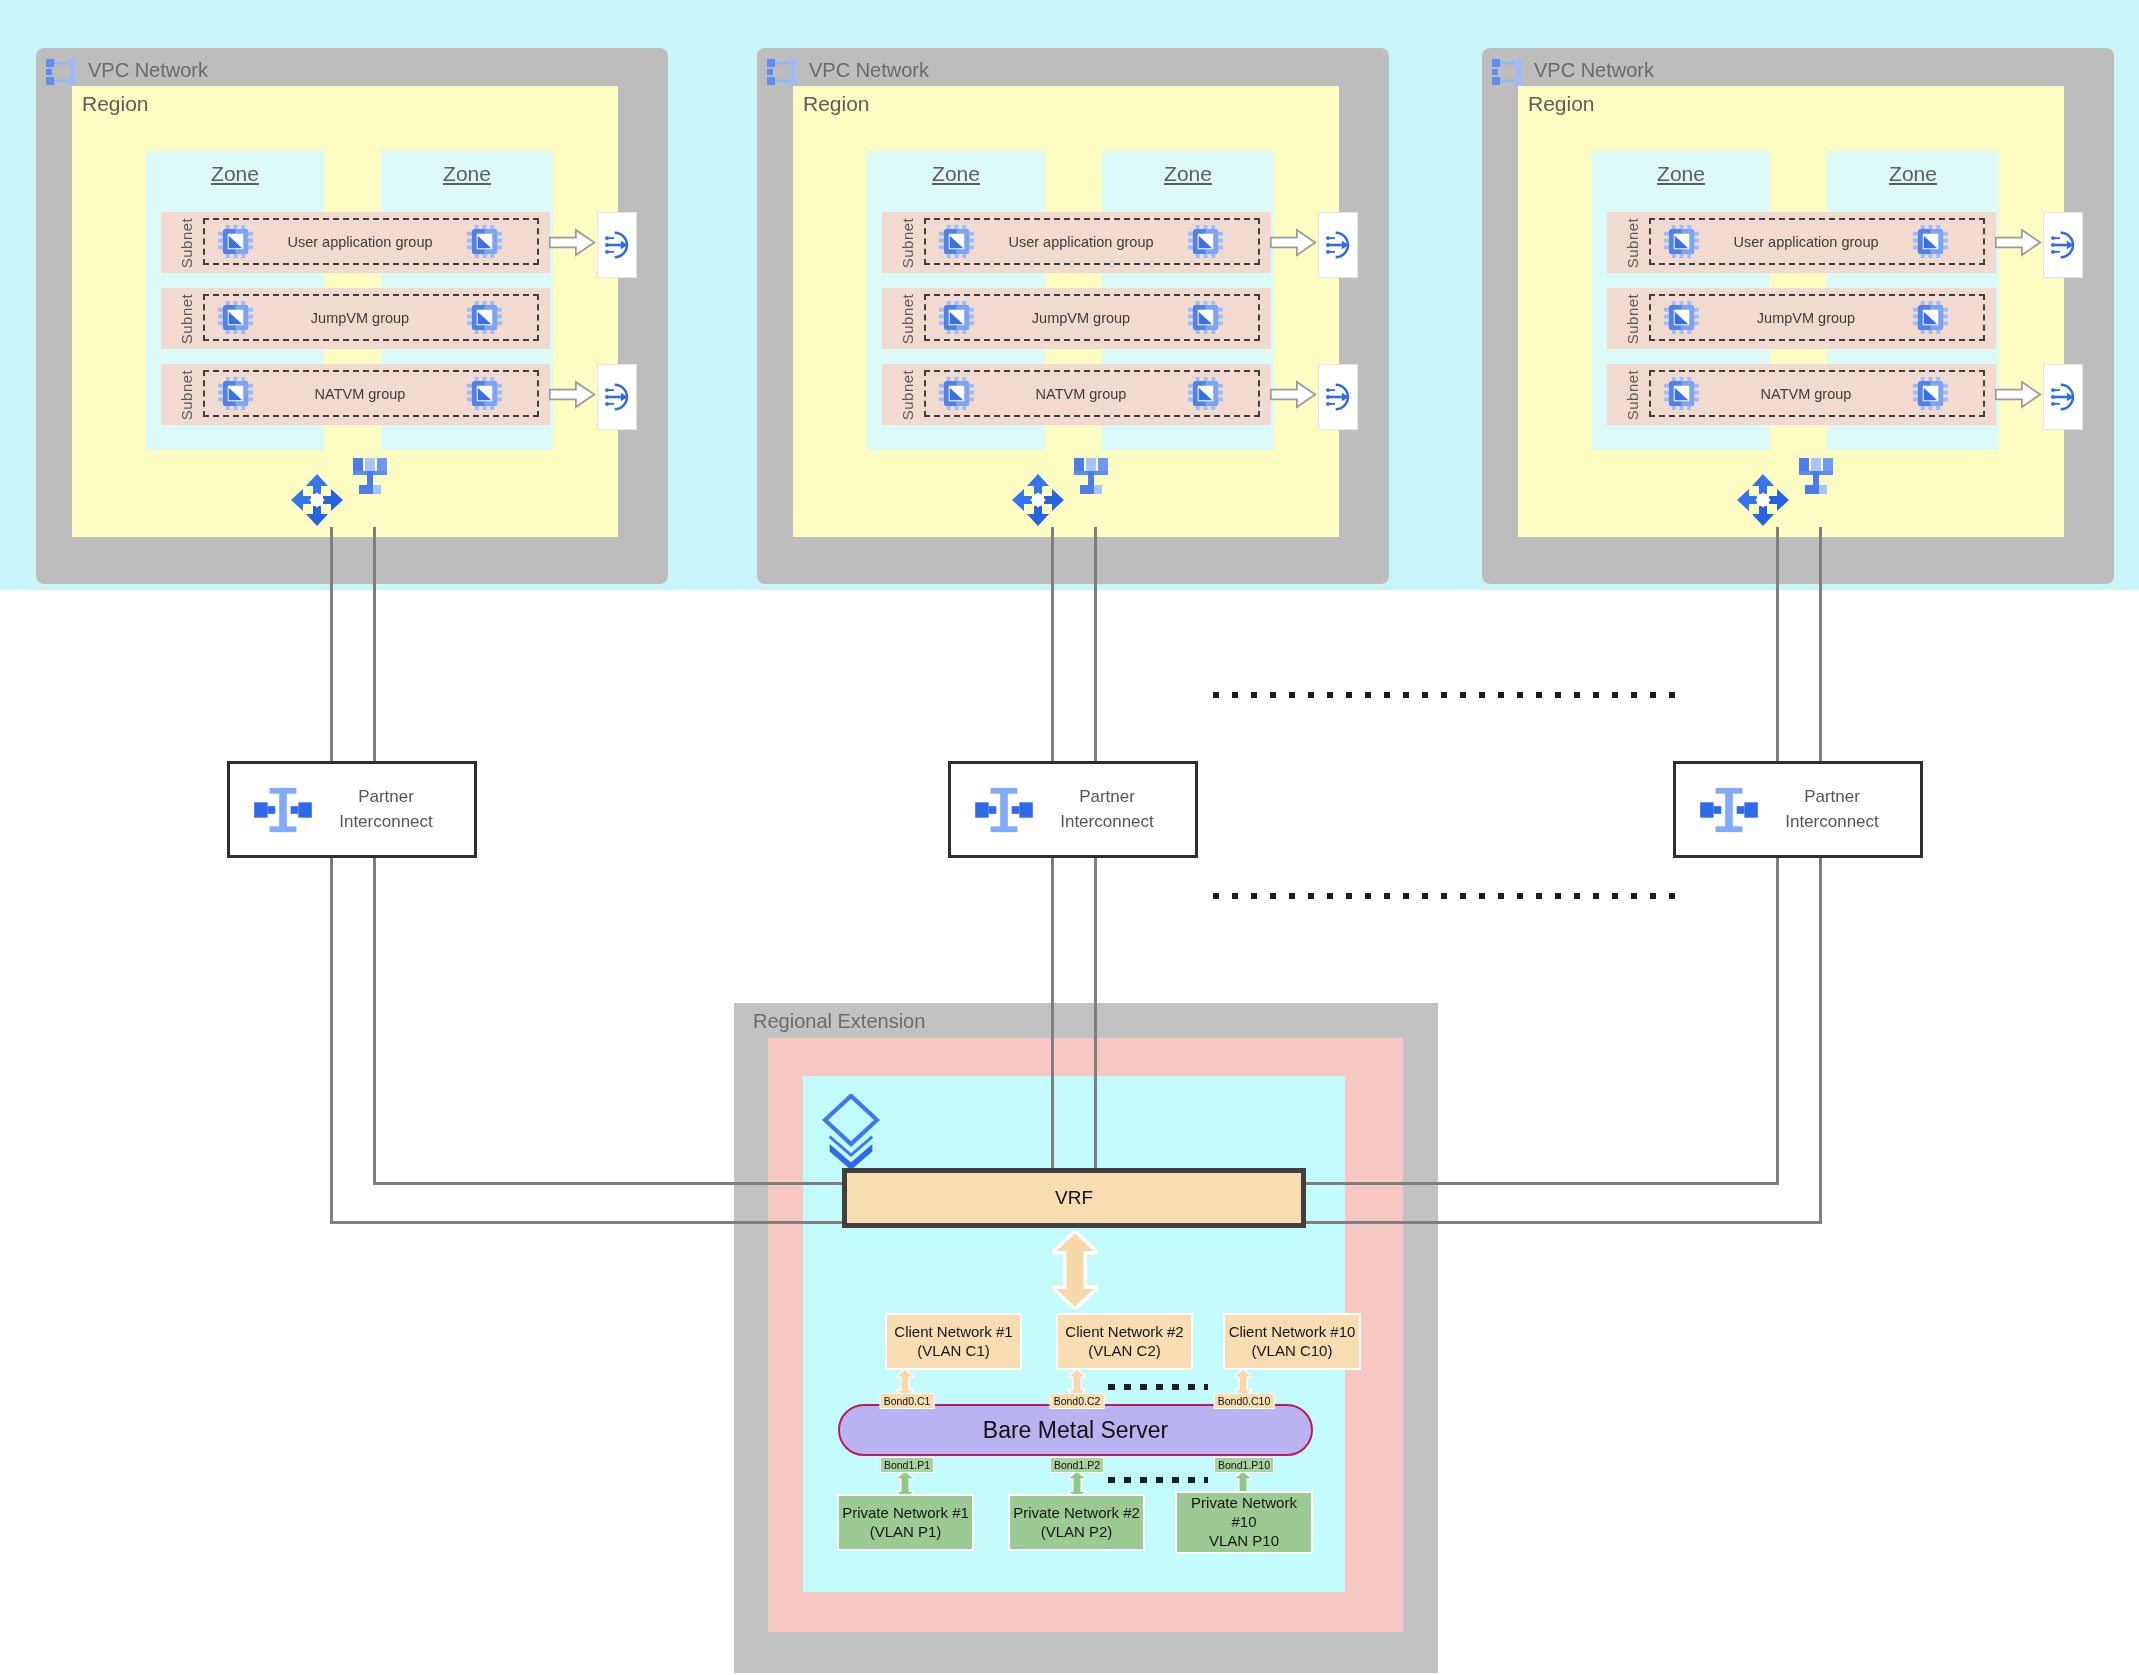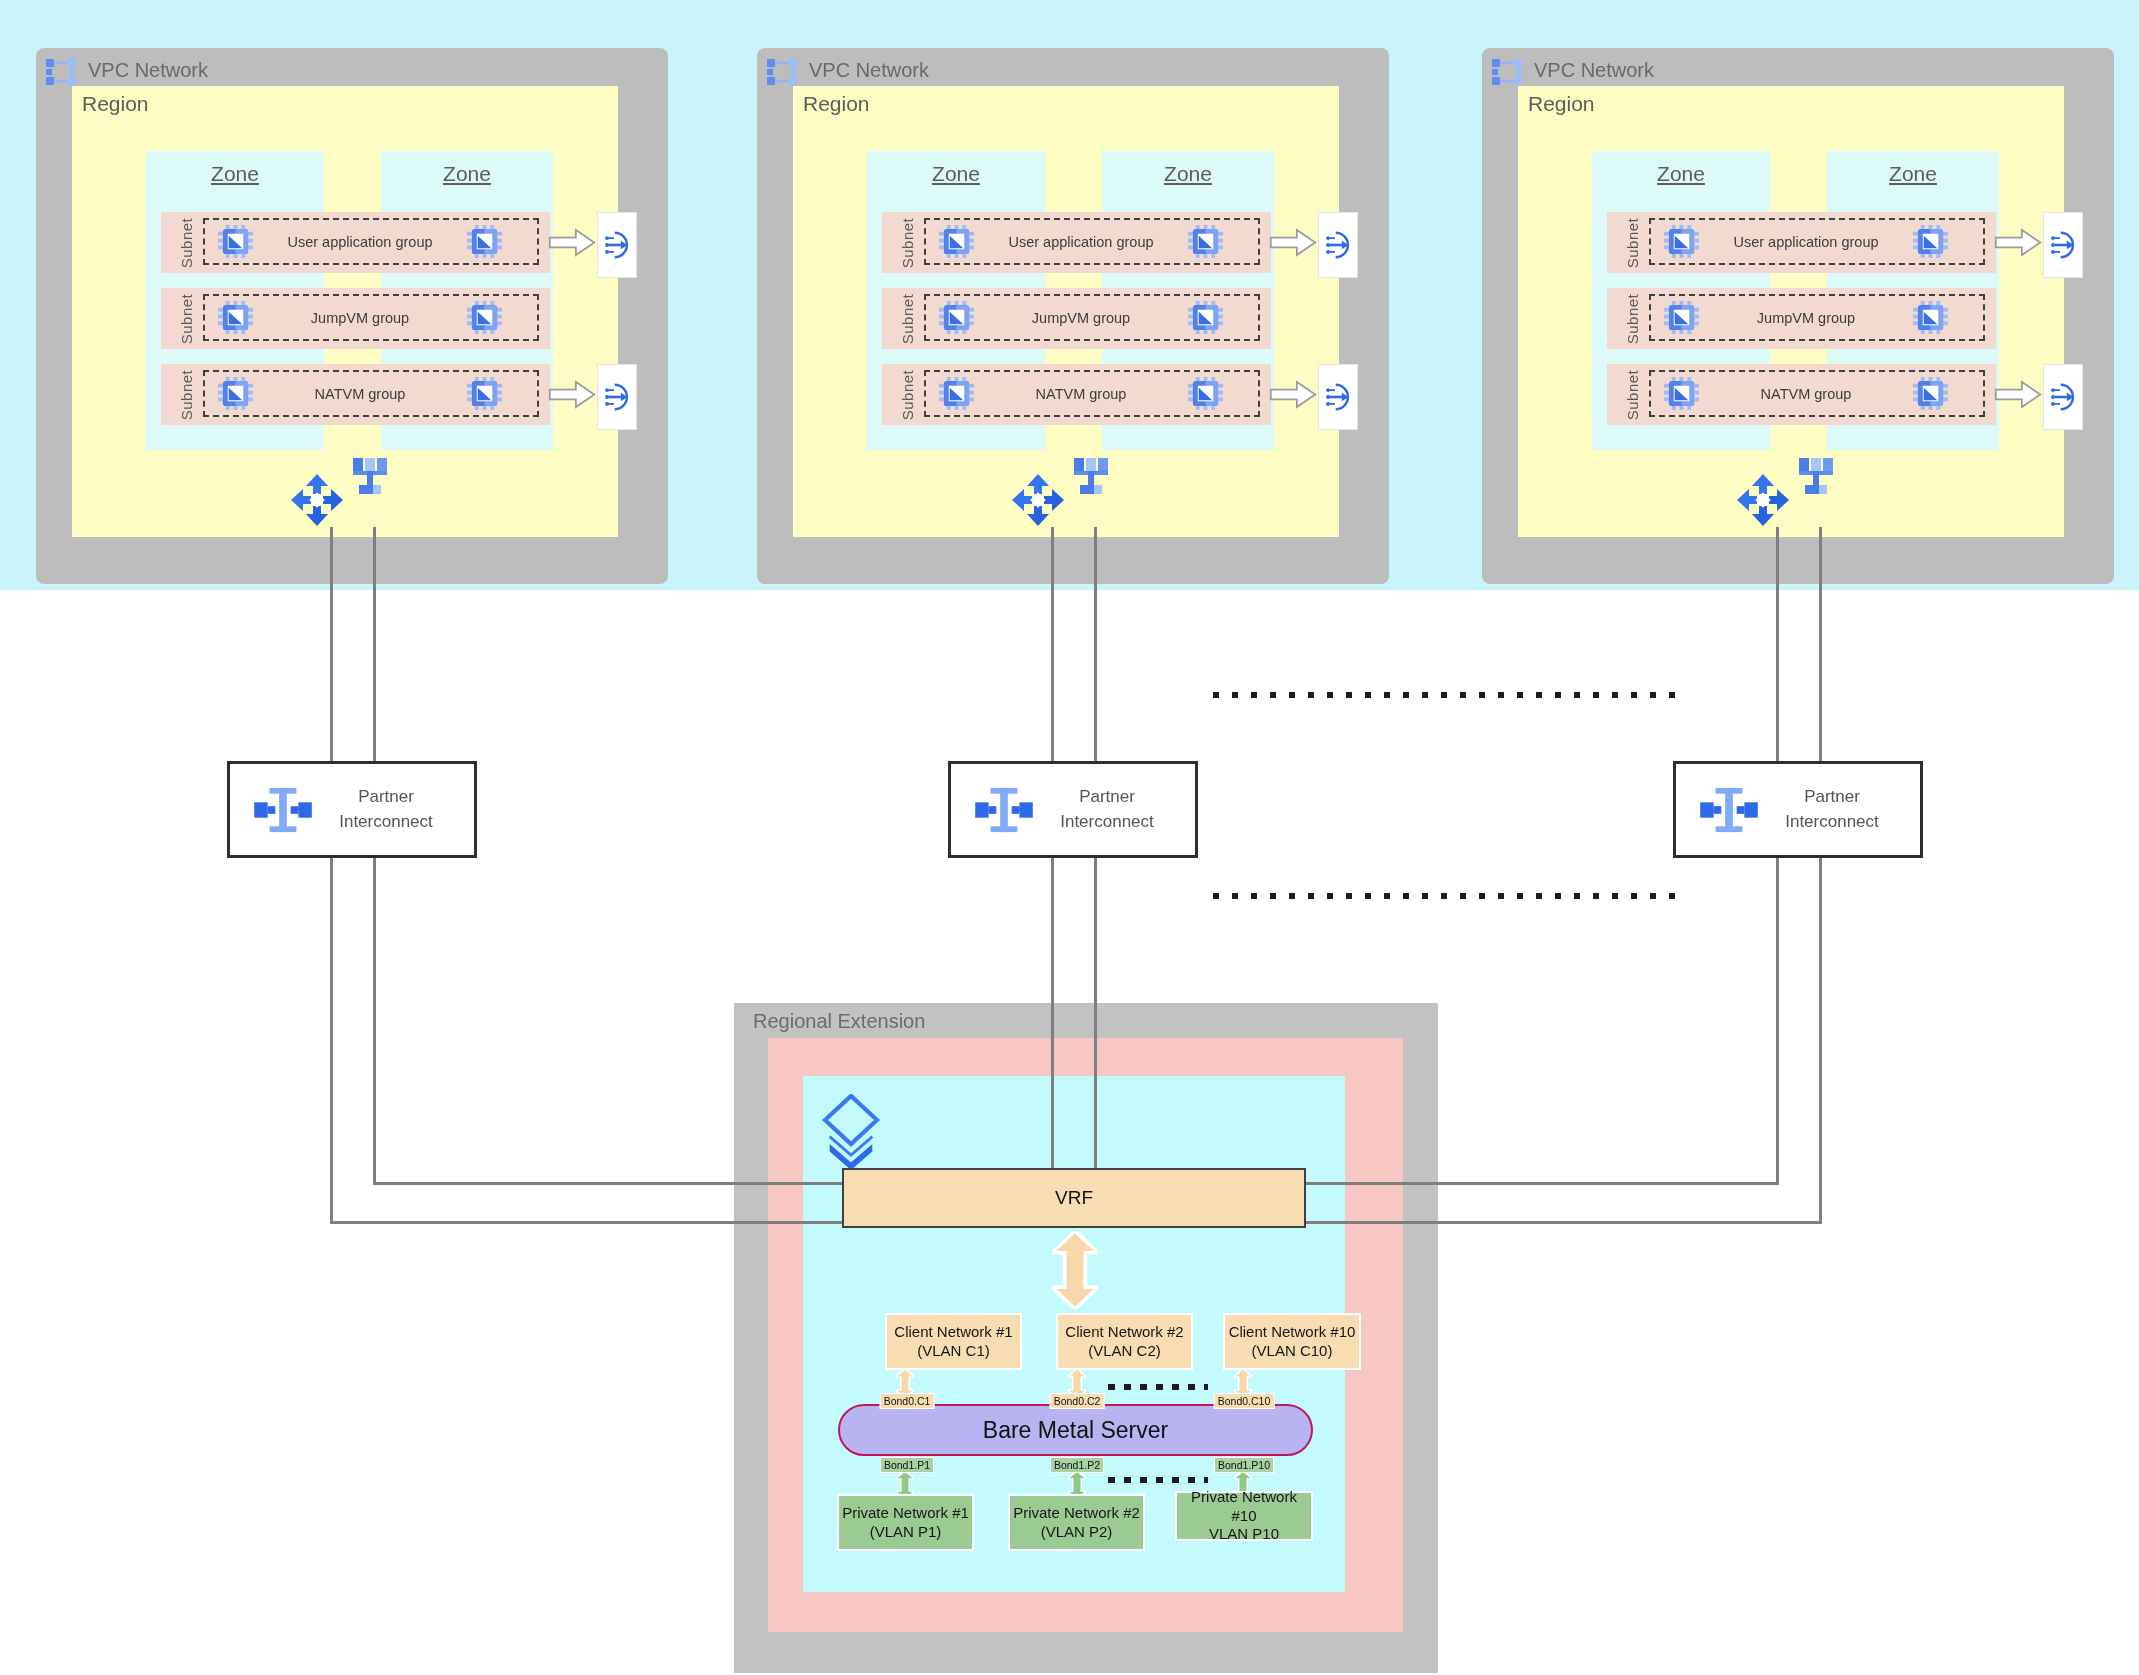--- a/index.html
+++ b/index.html
@@ -47,21 +47,21 @@
           box-sizing:border-box;z-index:5;display:flex;align-items:center;}
   .pi-box svg{width:58px;height:48px;margin-left:24px;flex:0 0 auto;}
   .pi-lbl{flex:1;text-align:center;font-size:17px;line-height:1.45;color:#555;padding-right:14px;width:110px;}
 
   
   .re-gray{position:absolute;left:734px;top:1003px;width:704px;height:670px;background:#c2c2c2;z-index:1;}
   .re-title{position:absolute;left:19px;top:7px;font-size:20px;color:#6c6c6c;}
   .re-pink{position:absolute;left:768px;top:1038px;width:635px;height:594px;background:#f7c8c3;z-index:1;}
   .re-cyan{position:absolute;left:803px;top:1076px;width:542px;height:516px;background:#c3fbfd;z-index:1;}
   .layers-icon{position:absolute;left:818px;top:1094px;width:66px;height:76px;z-index:2;}
-  .vrf{position:absolute;left:842px;top:1168px;width:464px;height:60px;background:#f8dcb2;border:2px solid #404040;
+  .vrf{position:absolute;left:842px;top:1168px;width:464px;height:60px;background:#f8dcb2;border:5px solid #404040;
        box-sizing:border-box;z-index:5;display:flex;align-items:center;justify-content:center;
        font-size:19px;color:#111;}
   .bigarrow{position:absolute;left:1052px;top:1231px;width:46px;height:78px;z-index:2;}
   .nbox{position:absolute;box-sizing:border-box;border:2px solid #fff;z-index:2;display:flex;flex-direction:column;
         align-items:center;justify-content:center;text-align:center;font-size:15px;line-height:1.25;color:#151515;}
   .nbox.tan{background:#f8dcb2;margin-left:48px;}
   .nbox.green{background:#9cca93;}
   .bond{position:absolute;transform:translateX(-50%);z-index:3;font-size:10.5px;color:#111;
         border:1.5px solid #fff;padding:1px 3px;white-space:nowrap;}
   .bond.b0{background:#f8dcb2;}
@@ -461,18 +461,18 @@
   <div class="dots-sm" style="left:1108px;top:1477px;width:100px"></div>
 
   <div class="nbox green" style="left:837px;top:1494px;width:137px;height:57px">
     <div>Private Network #1</div>
     <div>(VLAN P1)</div>
   </div>
   <div class="nbox green" style="left:1008px;top:1494px;width:137px;height:57px">
     <div>Private Network #2</div>
     <div>(VLAN P2)</div>
   </div>
-  <div class="nbox green" style="left:1175px;top:1491px;width:138px;height:50px">
+  <div class="nbox green" style="left:1175px;top:1491px;width:138px;height:63px">
     <div>Private Network #10</div>
     <div>VLAN P10</div>
   </div>
 
 </div>
 
 </body></html>

